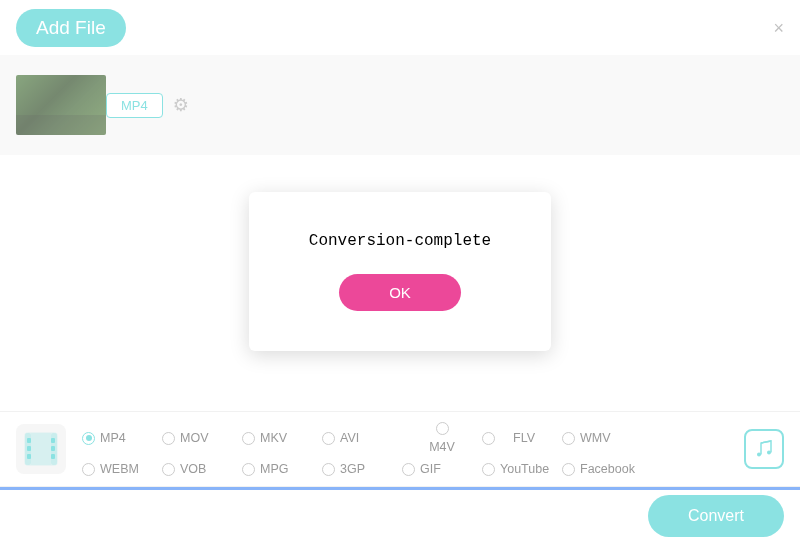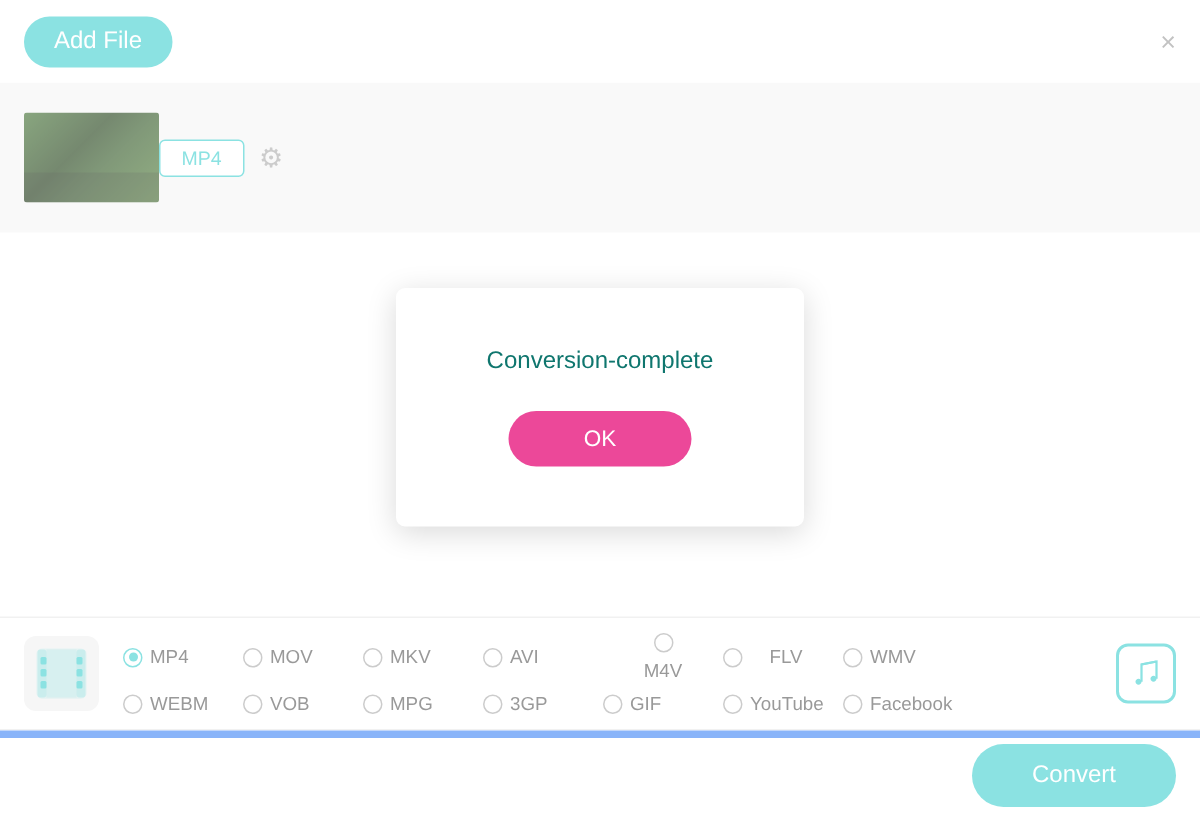--- a/index.html
+++ b/index.html
@@ -22,21 +22,21 @@
       border-bottom: none;
       position: relative;
     }
 
     .add-file-btn {
       background: #3ecfcf;
       color: #fff;
       border: none;
       border-radius: 20px;
       padding: 8px 20px;
-      font-size: 16px;
+      font-size: 19px;
       cursor: pointer;
       font-weight: 500;
     }
 
     .close-btn {
       position: absolute;
       right: 16px;
       top: 50%;
       transform: translateY(-50%);
       background: none;
@@ -226,21 +226,21 @@
       position: absolute;
       bottom: 0;
       left: 0;
       right: 0;
       height: 55px;
       background: #fff;
       display: flex;
       align-items: center;
       justify-content: flex-end;
       padding: 0 16px;
-      border-top: 5px solid #3b82f6;
+      border-top: 3px solid #3b82f6;
     }
 
     .convert-btn {
       background: #3ecfcf;
       color: #fff;
       border: none;
       border-radius: 25px;
       padding: 12px 40px;
       font-size: 16px;
       cursor: pointer;
@@ -265,22 +265,23 @@
       background: #fff;
       border-radius: 6px;
       box-shadow: 0 4px 20px rgba(0,0,0,0.15);
       padding: 40px 60px;
       text-align: center;
       min-width: 260px;
     }
 
     .modal-title {
       font-size: 16px;
-      color: #0f766e;
+      color: #000000;
       margin-bottom: 24px;
+      font-family: Liberation Mono, monospace;
     }
 
     .modal-ok-btn {
       background: #ec4899;
       color: #fff;
       border: none;
       border-radius: 25px;
       padding: 10px 50px;
       font-size: 15px;
       cursor: pointer;

